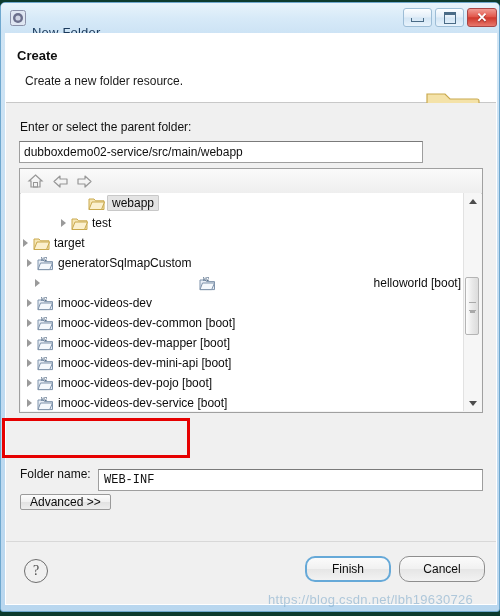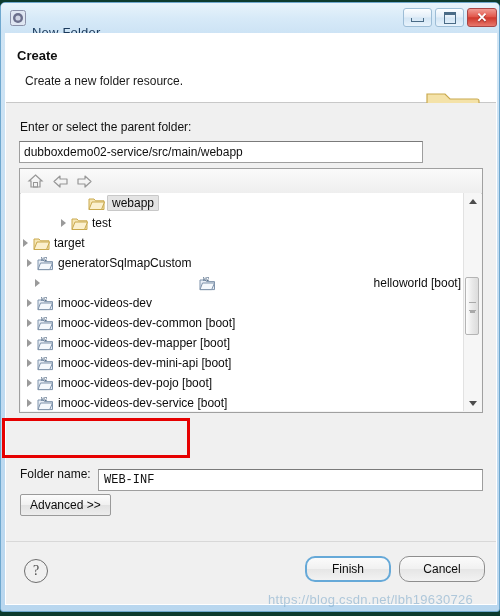--- a/index.html
+++ b/index.html
@@ -253,21 +253,21 @@
     border: 1px solid #9e9e9e;
     border-top-color: #7a7a7a;
     font-size: 12px; color: #101010;
     padding: 2px 5px;
     font-family: Liberation Mono, monospace;
     outline: none;
     margin-top: 8px;
   }
   #advanced-button {
     position: absolute; left: 14px; top: 391px;
-    min-width: 84px; height: 22px;
+    min-width: 84px; height: 16px;
     box-sizing: border-box;
     background: linear-gradient(180deg,#fcfcfc 0%, #f0f0f0 50%, #e2e2e2 51%, #ededed 100%);
     border: 1px solid #9a9a9a;
     border-radius: 2px;
     font-size: 12px; color: #0c0c0c;
     font-family: "Liberation Sans", sans-serif;
     padding: 0 9px;
     cursor: default;
   }
 

